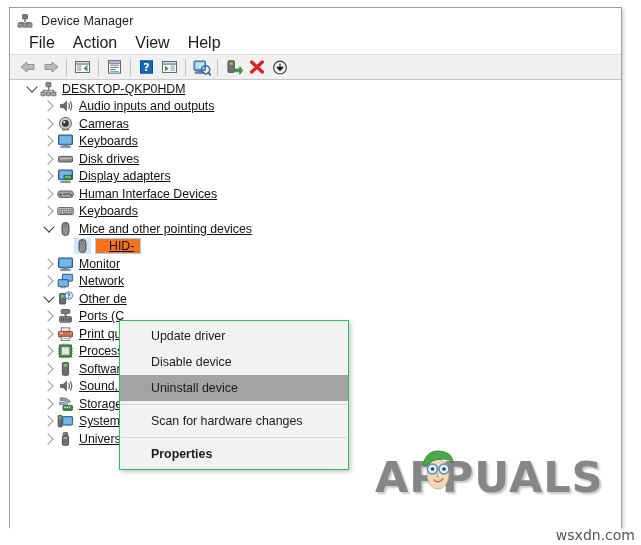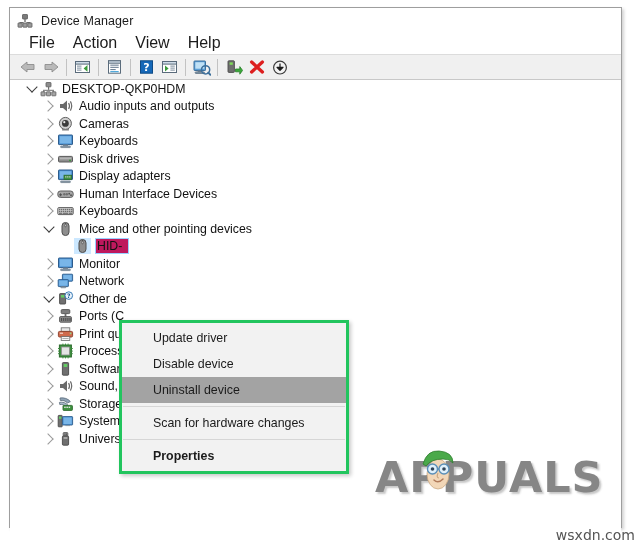--- a/index.html
+++ b/index.html
@@ -126,47 +126,47 @@
     align-items: center;
     justify-content: center;
   }
   .treerow .ticon {
     width: 17px;
     height: 16px;
     flex: 0 0 auto;
     margin-right: 5px;
     position: relative;
   }
-  .treerow .tlabel { padding-right: 6px; }
+  .treerow .tlabel { padding-right: 6px; text-decoration: underline; }
   .treerow.selected .tlabel {
-    background: #be185d;
+    background: #f97316;
     border: 1px solid #99d1ff;
     margin: -1px 0 -1px -1px;
-    padding-left: 1px;
+    padding-left: 13px;
   }
   .treerow.selected .ticon-wrap { background: #cce8ff; }
 
   
   .chev {
     width: 7px; height: 7px;
     border-right: 1.6px solid #9a9a9a;
     border-bottom: 1.6px solid #9a9a9a;
   }
   .chev.right { transform: rotate(-45deg); margin-left: -2px;}
   .chev.down  { transform: rotate(45deg); margin-top: -3px;}
   .chev.dark { border-color: #3b3b3b; }
 
   
   .ctxmenu {
     position: absolute;
     left: 109px;
     top: 240px;
     width: 230px;
     background: #f2f2f2;
-    border: 3px solid #22c55e;
+    border: 1px solid #22c55e;
     box-shadow: 2px 2px 4px rgba(0,0,0,0.22);
     padding: 2px 0 2px 0;
     box-sizing: border-box;
     z-index: 40;
   }
   .ctxitem {
     height: 26px;
     display: flex;
     align-items: center;
     padding-left: 31px;

